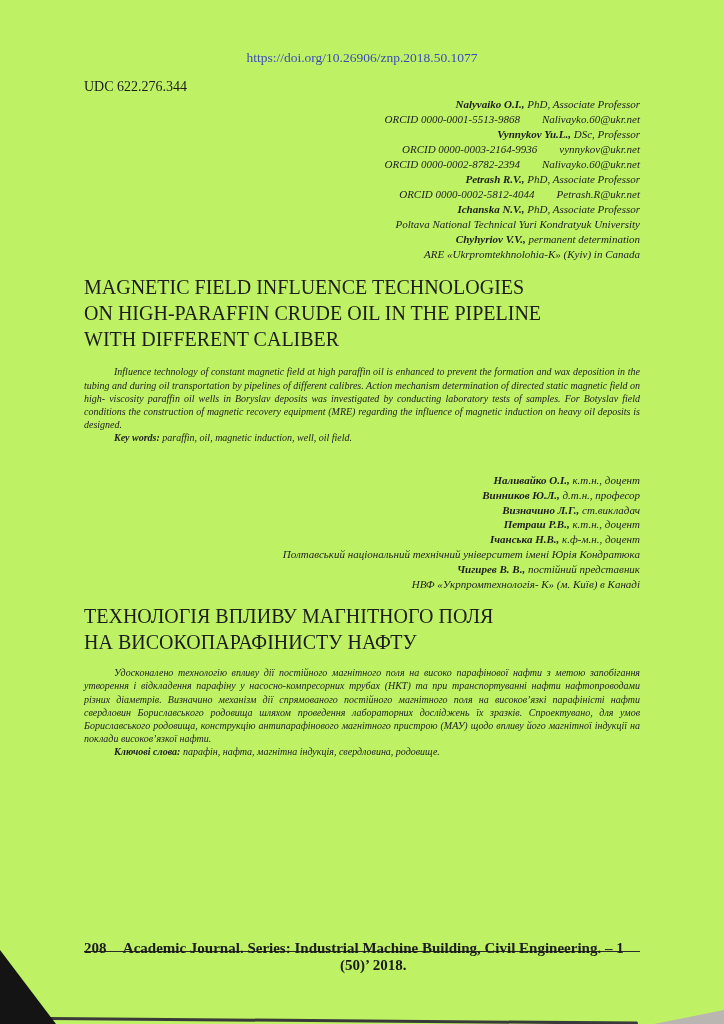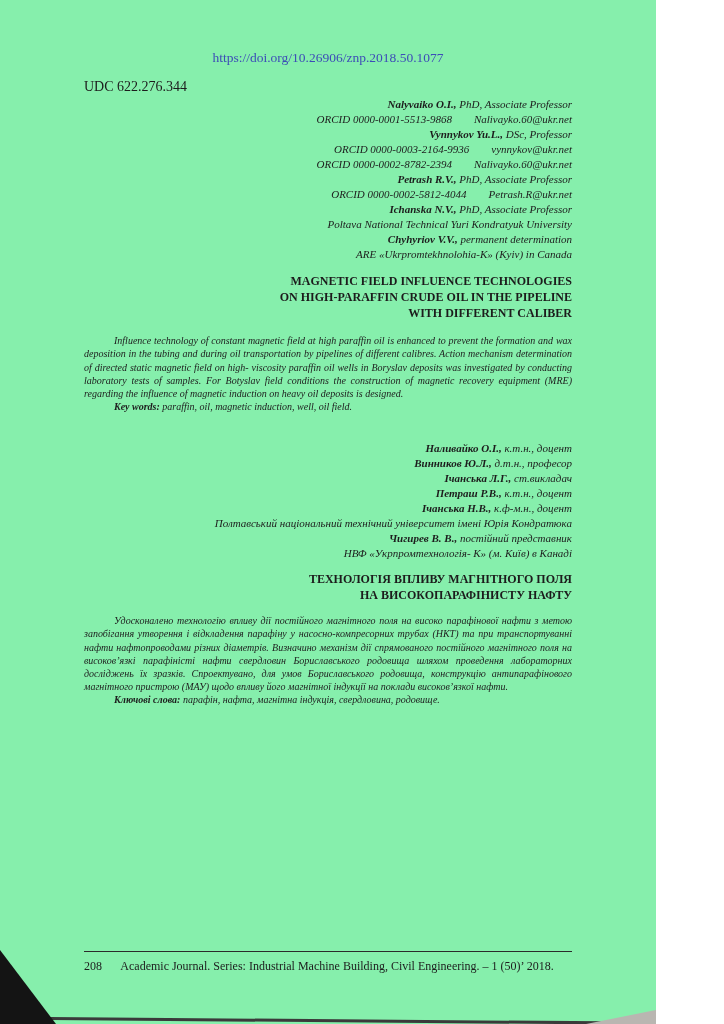--- a/index.html
+++ b/index.html
@@ -1,20 +1,20 @@
 <!DOCTYPE html>
 <html style="--link: #3d4db7;"><head>
 <meta charset="utf-8">
 <style>
   * { margin: 0; padding: 0; box-sizing: border-box; }
   html, body { background: #ffffff; }
   .page {
-    width: 656px; height: 1024px;
+    width: 724px; height: 1024px;
     position: relative;
-    background: #86efac;
+    background: #bef264;
     font-family: "Liberation Serif", serif;
     color: #1c1c1c;
     overflow: hidden;
     padding: 50px 84px 0 84px;
   }
   .doi-line {
     text-align: center;
     font-size: 13.5px;
     color: var(--link, #3d4db7);
     margin-bottom: 13px;
@@ -27,23 +27,23 @@
   }
   .authors {
     text-align: right;
     font-style: italic;
     font-size: 11px;
     line-height: 1.36;
   }
   .authors .name { font-weight: bold; }
   .authors .email { margin-left: 22px; }
   .title {
-    text-align: right;
-    font-weight: bold;
-    font-size: 12px;
+    text-align: left;
+    font-weight: normal;
+    font-size: 20px;
     line-height: 1.3;
   }
   .title-en { margin-top: 13px; margin-bottom: 13px; }
   .title-ua { margin-top: 11px; margin-bottom: 11px; }
   .abstract {
     font-style: italic;
     font-size: 10px;
     line-height: 1.32;
     text-align: justify;
   }
@@ -54,23 +54,24 @@
   .footer-rule {
     position: absolute;
     left: 84px; right: 84px;
     bottom: 72px;
     border-top: 1.6px solid #2a2a2a;
   }
   .footer {
     position: absolute;
     left: 84px; right: 84px;
     bottom: 50px;
-    font-size: 12px;
+    font-size: 15px;
     display: flex;
     align-items: baseline;
+    font-weight: bold;
   }
   .footer .page-num { flex: 0 0 auto; }
   .footer .journal { flex: 1 1 auto; text-align: center; }
   .corner-artifact {
     position: absolute;
     left: 0; bottom: 0;
     width: 56px; height: 74px;
     background: #141414;
     clip-path: polygon(0 0, 0 100%, 100% 100%);
   }
@@ -121,21 +122,21 @@
   </div>
 
   <div class="abstract abstract-en">
     <p>Influence technology of constant magnetic field at high paraffin oil is enhanced to prevent the formation and wax deposition in the tubing and during oil transportation by pipelines of different calibres. Action mechanism determination of directed static magnetic field on high- viscosity paraffin oil wells in Boryslav deposits was investigated by conducting laboratory tests of samples. For Botyslav field conditions the construction of magnetic recovery equipment (MRE) regarding the influence of magnetic induction on heavy oil deposits is designed.</p>
     <div class="keywords"><span class="kw-label">Key words:</span><span> paraffin, oil, magnetic induction, well, oil field.</span></div>
   </div>
 
   <div class="authors authors-ua">
     <div><span class="name">Наливайко О.І.,</span><span> к.т.н., доцент</span></div>
     <div><span class="name">Винников Ю.Л.,</span><span> д.т.н., професор</span></div>
-    <div><span class="name">Ічанська Л.Г.,</span><span> ст.викладач</span></div>
+    <div><span class="name">Визначино Л.Г.,</span><span> ст.викладач</span></div>
     <div><span class="name">Петраш Р.В.,</span><span> к.т.н., доцент</span></div>
     <div><span class="name">Ічанська Н.В.,</span><span> к.ф-м.н., доцент</span></div>
     <div><span>Полтавський національний технічний університет імені Юрія Кондратюка</span></div>
     <div><span class="name">Чигирев В. В.,</span><span> постійний представник</span></div>
     <div><span>НВФ «Укрпромтехнологія- К» (м. Київ) в Канаді</span></div>
   </div>
 
   <div class="title title-ua">
     <div>ТЕХНОЛОГІЯ ВПЛИВУ МАГНІТНОГО ПОЛЯ</div>
     <div>НА ВИСОКОПАРАФІНИСТУ НАФТУ</div>

